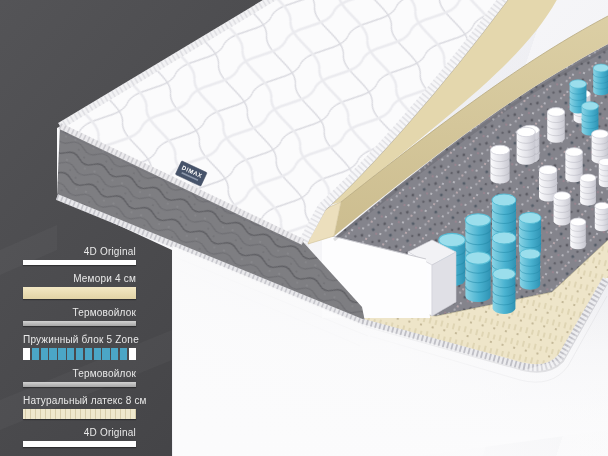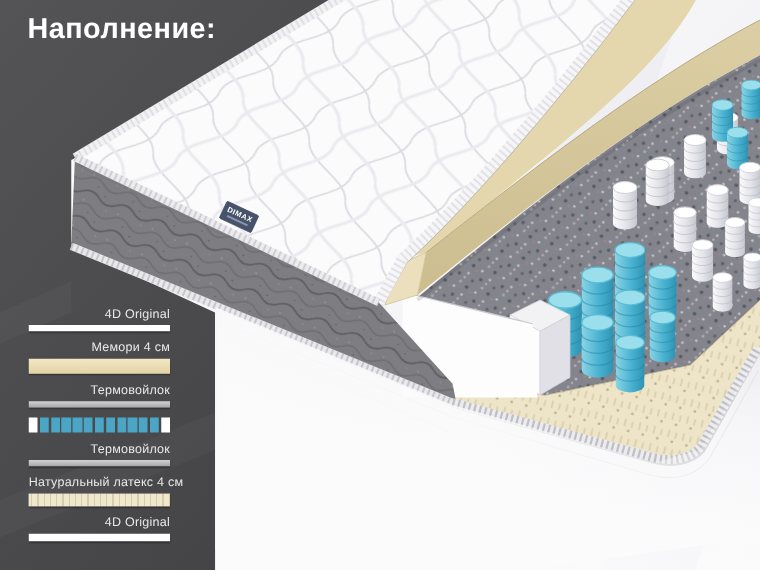--- a/index.html
+++ b/index.html
@@ -37,37 +37,37 @@
     background:repeating-linear-gradient(90deg,#efe8cd 0 2px,#d7ccA9 2px 3px,#efe8cd 3px 5px);
     background-color:#efe8cd;
   }
 </style>
 </head>
 <body>
 
 <div id="stage">
 
   <div class="title">
-    <div>Наполнение:</div>
   </div>
 
   <div class="legend">
     <div class="lg-item">
       <p class="lg-label">4D Original</p>
       <div class="sw sw-white"></div>
     </div>
     <div class="lg-item">
       <p class="lg-label">Мемори 4 см</p>
       <div class="sw sw-beige"></div>
     </div>
     <div class="lg-item">
       <p class="lg-label">Термовойлок</p>
       <div class="sw sw-gray"></div>
     </div>
     <div class="lg-item">
+      <p class="lg-label">Пружинный блок 5 Zone</p>
       <div class="sw sw-springs">
         <span></span>
           <span></span>
           <span></span>
           <span></span>
           <span></span>
           <span></span>
           <span></span>
         <span></span>
           <span></span>
@@ -75,21 +75,21 @@
           <span></span>
           <span></span>
           <span></span>
       </div>
     </div>
     <div class="lg-item">
       <p class="lg-label">Термовойлок</p>
       <div class="sw sw-gray"></div>
     </div>
     <div class="lg-item">
-      <p class="lg-label">Натуральный латекс 4 см</p>
+      <p class="lg-label">Натуральный латекс 8 см</p>
       <div class="sw sw-latex"></div>
     </div>
     <div class="lg-item">
       <p class="lg-label">4D Original</p>
       <div class="sw sw-white-b"></div>
     </div>
   </div>
 
   <svg id="art" width="608" height="456" viewBox="0 0 608 456">
     <defs>

